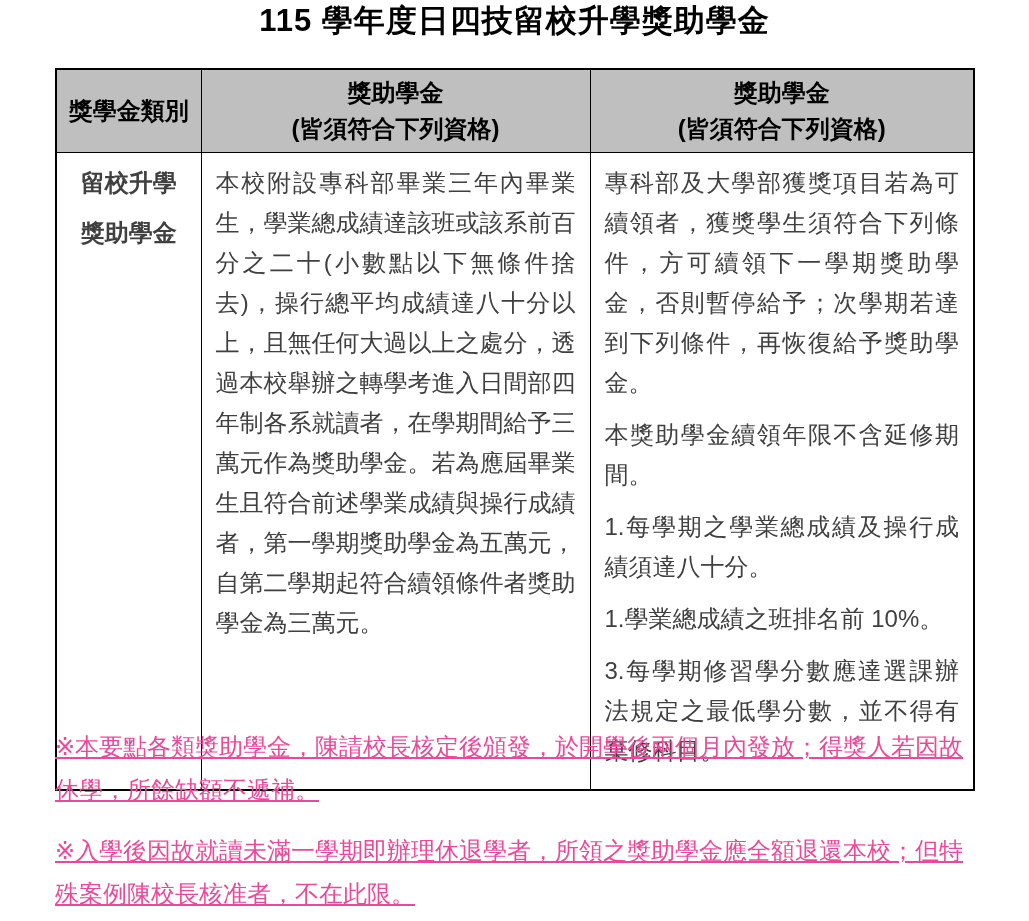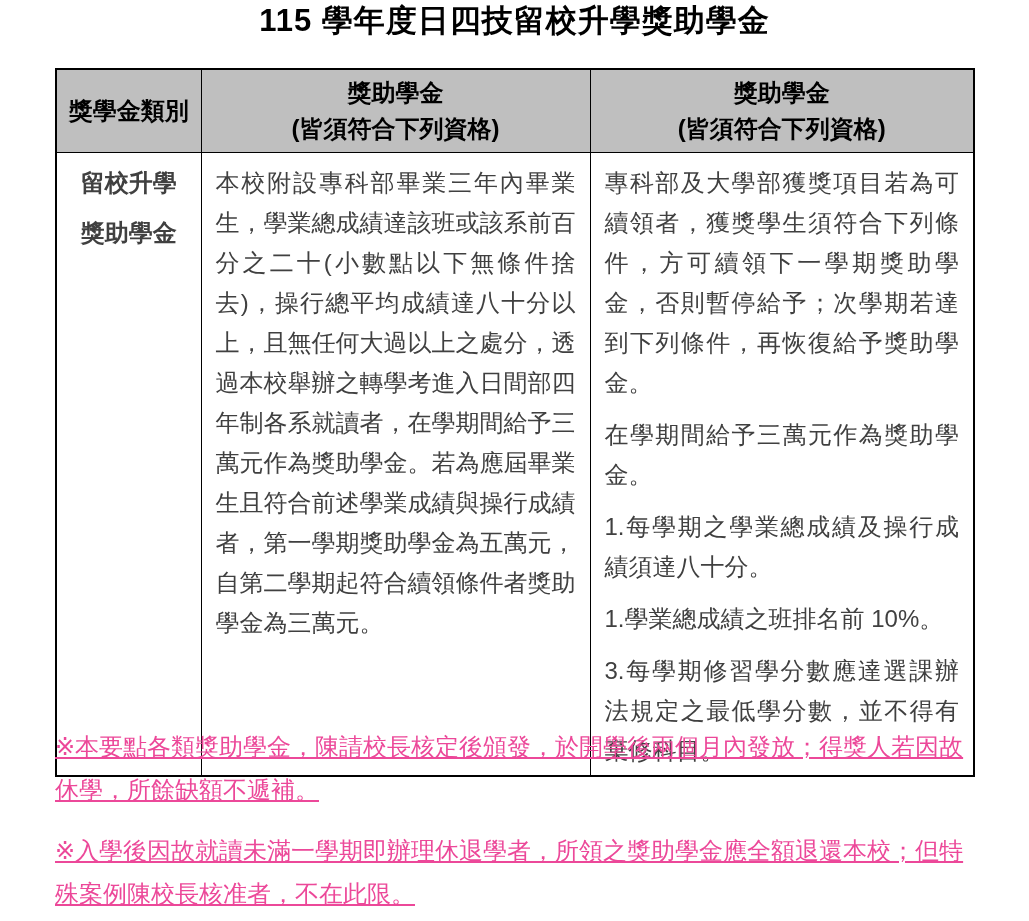--- a/index.html
+++ b/index.html
@@ -48,21 +48,21 @@
     vertical-align: middle;
     padding: 4px 6px;
   }
   .th-line { line-height: 36px; }
   table.scholarship td {
     height: 544px;
     vertical-align: top;
     font-size: 24px;
     line-height: 40px;
     color: #404040;
-    padding: 10px 14px 4px 14px;
+    padding: 10px 14px 18px 14px;
     margin-left: 8px;
   }
   td.cat-cell {
     font-weight: bold;
     color: #000000;
     text-align: center;
     padding-top: 10px;
   }
   td.cat-cell .cat-line { margin-bottom: 10px; line-height: 40px; }
   td.text-cell { text-align: justify; text-justify: inter-ideograph; }
@@ -115,21 +115,21 @@
       <tr>
         <td class="cat-cell">
           <div class="cat-line">留校升學</div>
           <div class="cat-line">獎助學金</div>
         </td>
         <td class="text-cell">
           <p>本校附設專科部畢業三年內畢業生，學業總成績達該班或該系前百分之二十(小數點以下無條件捨去)，操行總平均成績達八十分以上，且無任何大過以上之處分，透過本校舉辦之轉學考進入日間部四年制各系就讀者，在學期間給予三萬元作為獎助學金。若為應屆畢業生且符合前述學業成績與操行成績者，第一學期獎助學金為五萬元，自第二學期起符合續領條件者獎助學金為三萬元。</p>
         </td>
         <td class="text-cell">
           <p>專科部及大學部獲獎項目若為可續領者，獲獎學生須符合下列條件，方可續領下一學期獎助學金，否則暫停給予；次學期若達到下列條件，再恢復給予獎助學金。</p>
-          <p>在學期間給予三萬元作為獎助學金。</p>
+          <p>本獎助學金續領年限不含延修期間。</p>
           <p>1.每學期之學業總成績及操行成績須達八十分。</p>
           <p>1.學業總成績之班排名前 10%。</p>
           <p>3.每學期修習學分數應達選課辦法規定之最低學分數，並不得有棄修科目。</p>
         </td>
       </tr>
     </tbody>
   </table>
 
   <div class="notes">
     <p class="note">※本要點各類獎助學金，陳請校長核定後頒發，於開學後兩個月內發放；得獎人若因故休學，所餘缺額不遞補。</p>

